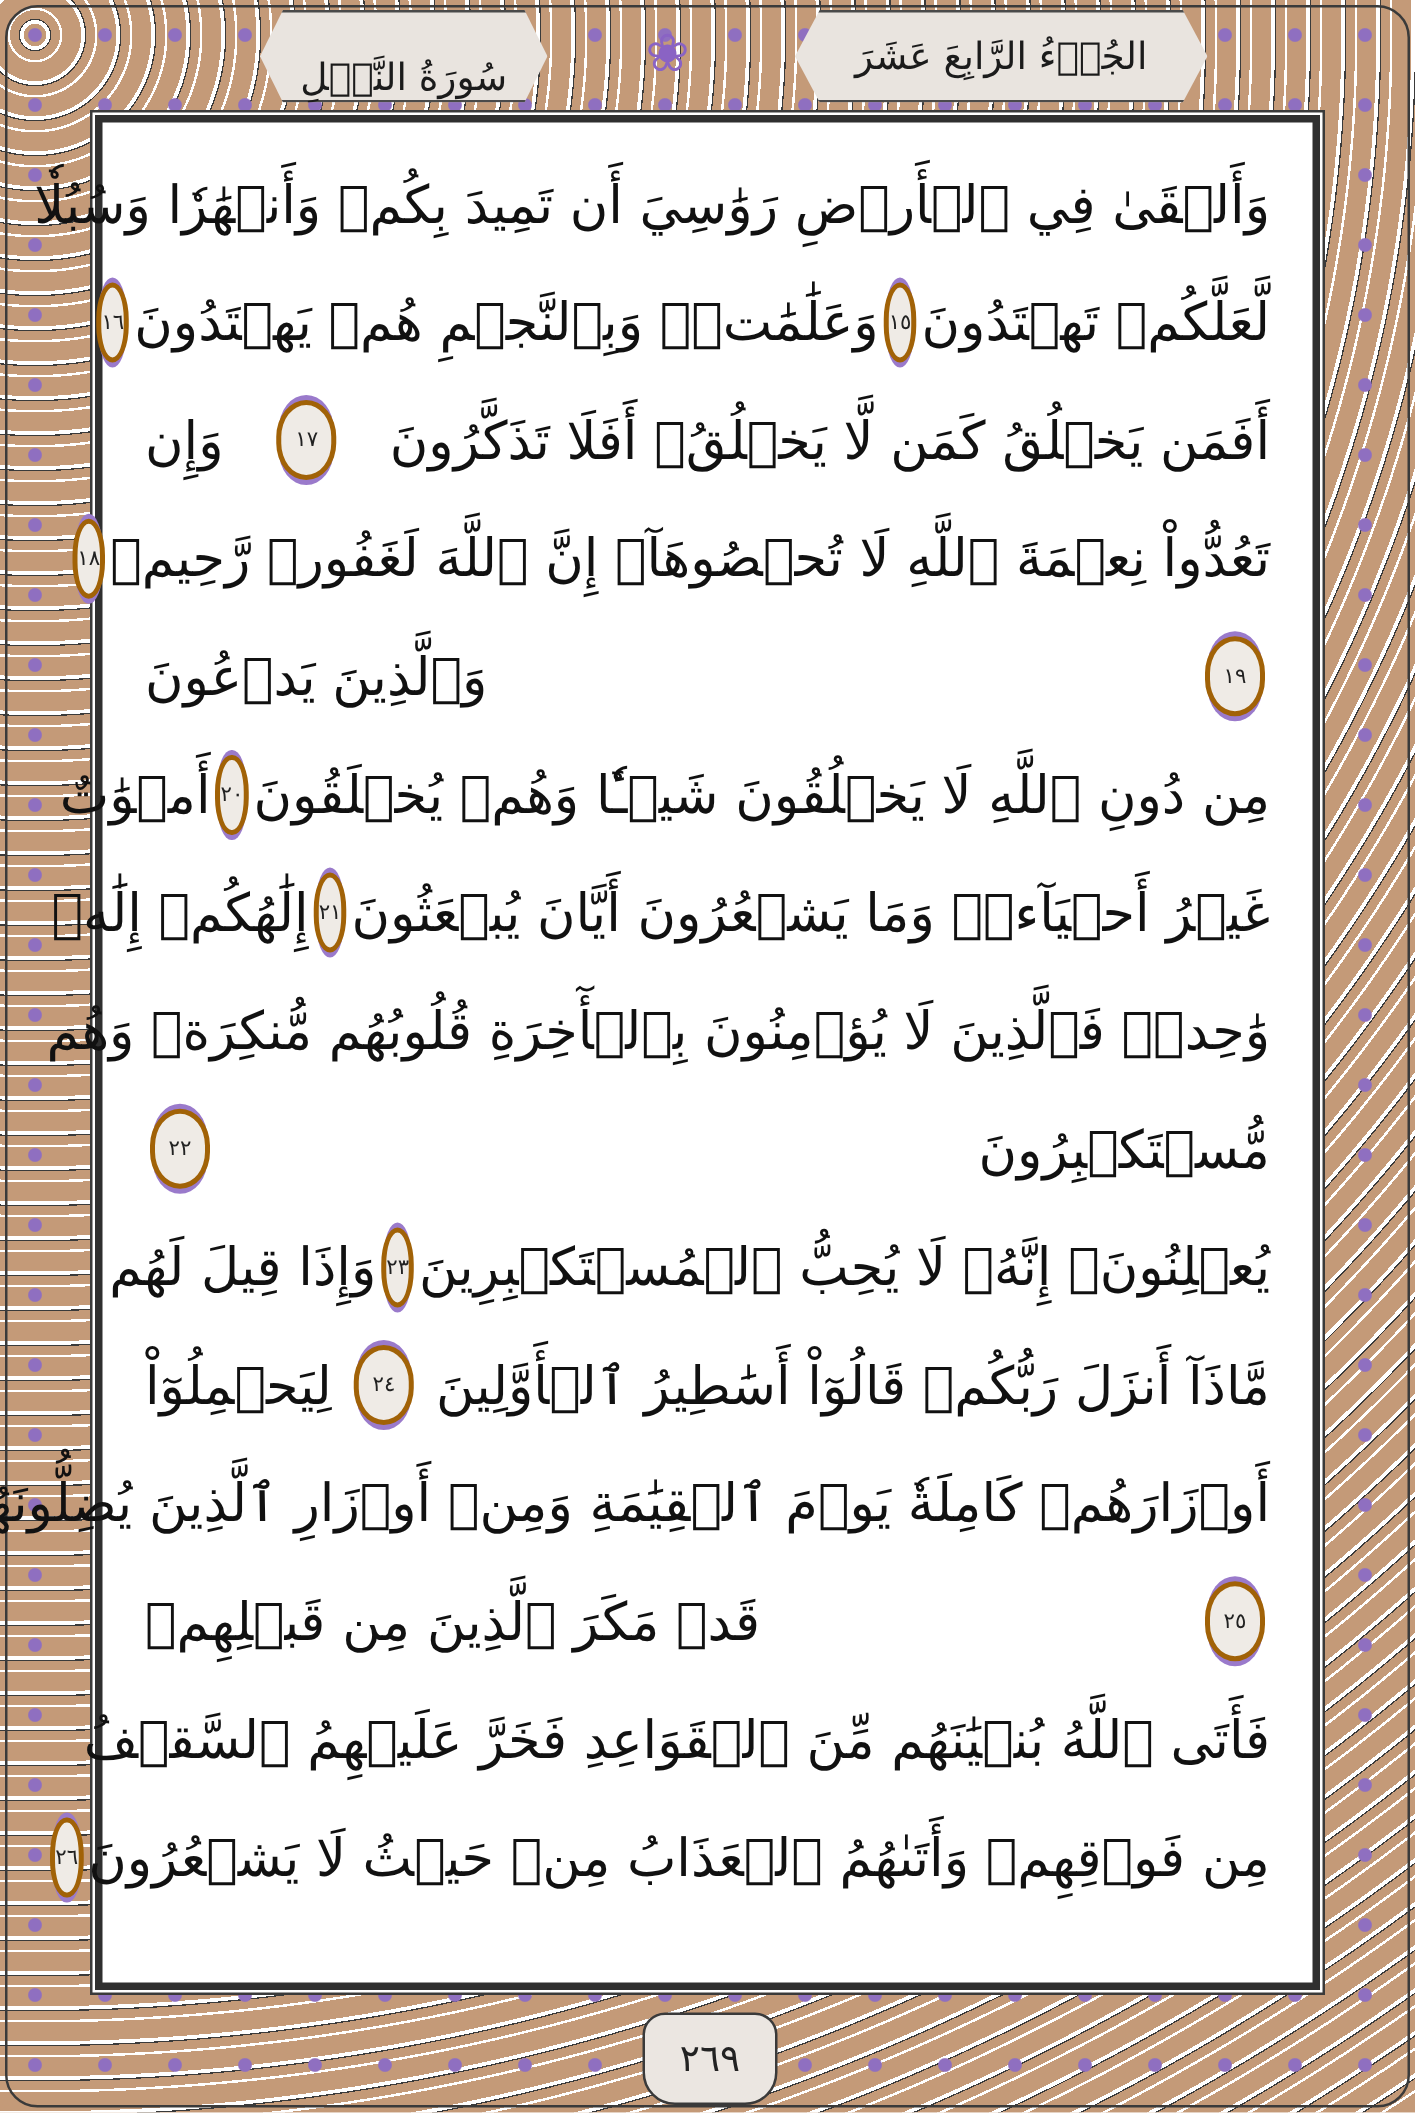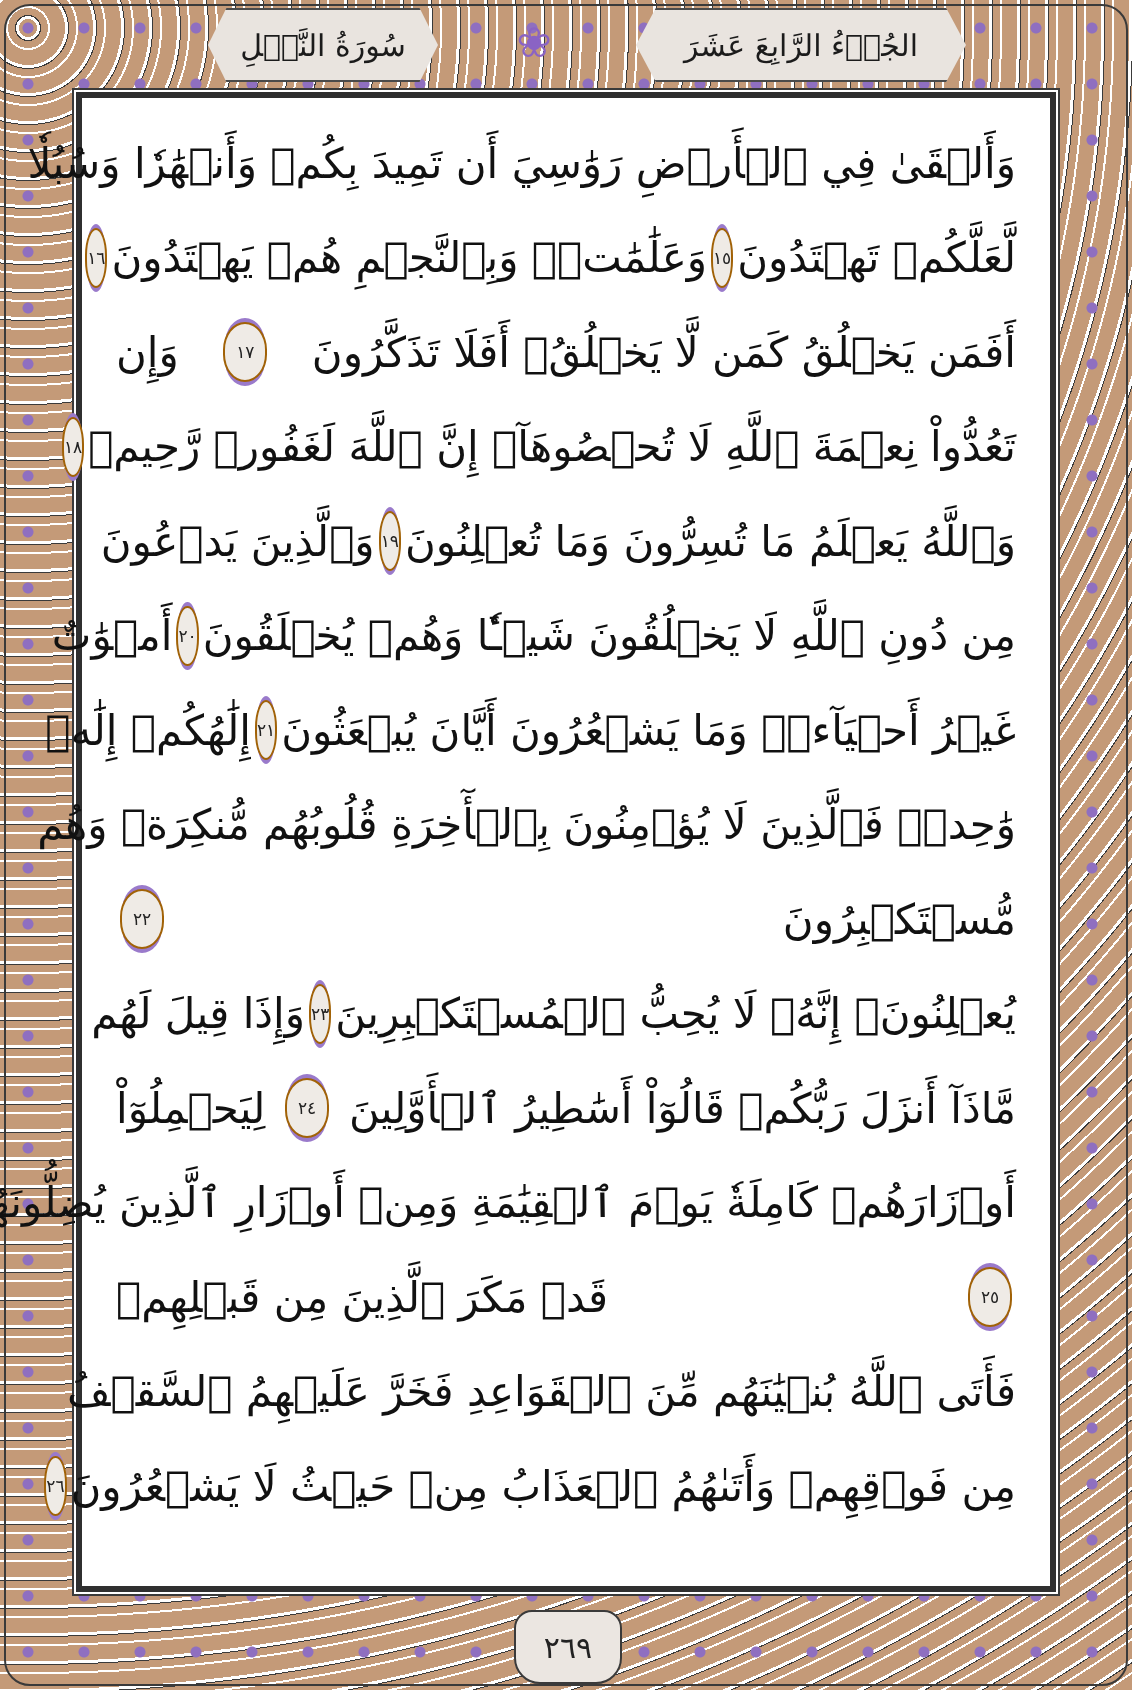--- a/index.html
+++ b/index.html
@@ -12,34 +12,34 @@
       repeating-radial-gradient(circle at 28px 28px, #c49a78 0 9px, #ffffff 9px 12px, #3a3a3a 12px 13px, #c49a78 13px 20px, #ffffff 20px 22px, #c49a78 22px 28px);
     background-color:#c49a78;
   }
   .frame-outline { position:absolute; left:4px; top:4px; right:4px; bottom:4px; border:2px solid #3a3a3a; border-radius:26px; pointer-events:none; }
 
   
   .header-panel { position:absolute; top:8px; height:70px; background:#e9e4df;
     border-top:2px solid #4a4a4a; border-bottom:2px solid #4a4a4a;
     display:flex; align-items:center; justify-content:center; direction:rtl;
     font-family:"DejaVu Serif", serif; font-size:30px; color:#1b1b1b; }
-  .header-left { left:208px; width:230px; clip-path:polygon(8% 0,92% 0,100% 50%,92% 100%,8% 100%,0 50%); }
+  .header-left { left:208px; width:230px; clip-path:polygon(8% 0,92% 0,100% 50%,92% 100%,8% 100%,0 50%);align-items:flex-end; }
   .header-right { left:636px; width:330px; clip-path:polygon(6% 0,94% 0,100% 50%,94% 100%,6% 100%,0 50%); }
   .header-ornament { position:absolute; top:10px; width:120px; height:64px; left:474px;
     display:flex; align-items:center; justify-content:center; color:#8a63c4; font-size:42px; }
 
   
   .text-panel { position:absolute; left:76px; top:92px; width:980px; height:1500px;
     background:#ffffff; border:6px solid #2f2f2f; outline:2px solid #ffffff; box-shadow:0 0 0 4px #3a3a3a; box-sizing:border-box; }
   .lines { position:absolute; left:34px; right:34px; top:18px; direction:rtl; }
   .line { height:94.5px; display:flex; align-items:center; justify-content:space-between;
     font-family:"DejaVu Sans", sans-serif; font-size:42px; color:#111; white-space:nowrap; letter-spacing:0; }
   .line .seg { display:inline-block; }
   .ayah-marker { display:inline-flex; align-items:center; justify-content:center; width:40px; height:56px; margin:0 4px;
-    border-radius:50% / 46%; background:#efebe6; border:2px solid #a16207; box-shadow:0 -6px 0 -2px #9a7acb, 0 6px 0 -2px #9a7acb;
+    border-radius:50% / 46%; background:#efebe6; border:4px solid #a16207; box-shadow:0 -6px 0 -2px #9a7acb, 0 6px 0 -2px #9a7acb;
     font-family:"DejaVu Sans", sans-serif; font-size:17px; color:#222; vertical-align:middle; }
 
   
   .page-number { position:absolute; left:514px; top:1610px; width:104px; height:70px; background:#ebe6e1;
     border:2px solid #3a3a3a; border-radius:18px 18px 26px 26px; display:flex; align-items:center; justify-content:center;
     font-family:"DejaVu Sans", sans-serif; font-size:30px; color:#222; }
 </style>
 </head>
 <body>
 
@@ -73,21 +73,20 @@
       <span class="ayah-marker">١٧</span>
       <span class="seg">وَإِن</span>
     </div>
 
     <div class="line">
       <span class="seg">تَعُدُّواْ نِعۡمَةَ ٱللَّهِ لَا تُحۡصُوهَآۗ إِنَّ ٱللَّهَ لَغَفُورٞ رَّحِيمٞ</span>
       <span class="ayah-marker">١٨</span>
     </div>
 
     <div class="line">
-      <span class="seg">وَٱللَّهُ يَعۡلَمُ مَا تُسِرُّونَ وَمَا تُعۡلِنُونَ</span>
       <span class="ayah-marker">١٩</span>
       <span class="seg">وَٱلَّذِينَ يَدۡعُونَ</span>
     </div>
 
     <div class="line">
       <span class="seg">مِن دُونِ ٱللَّهِ لَا يَخۡلُقُونَ شَيۡـٔٗا وَهُمۡ يُخۡلَقُونَ</span>
       <span class="ayah-marker">٢٠</span>
       <span class="seg">أَمۡوَٰتٌ</span>
     </div>
 

